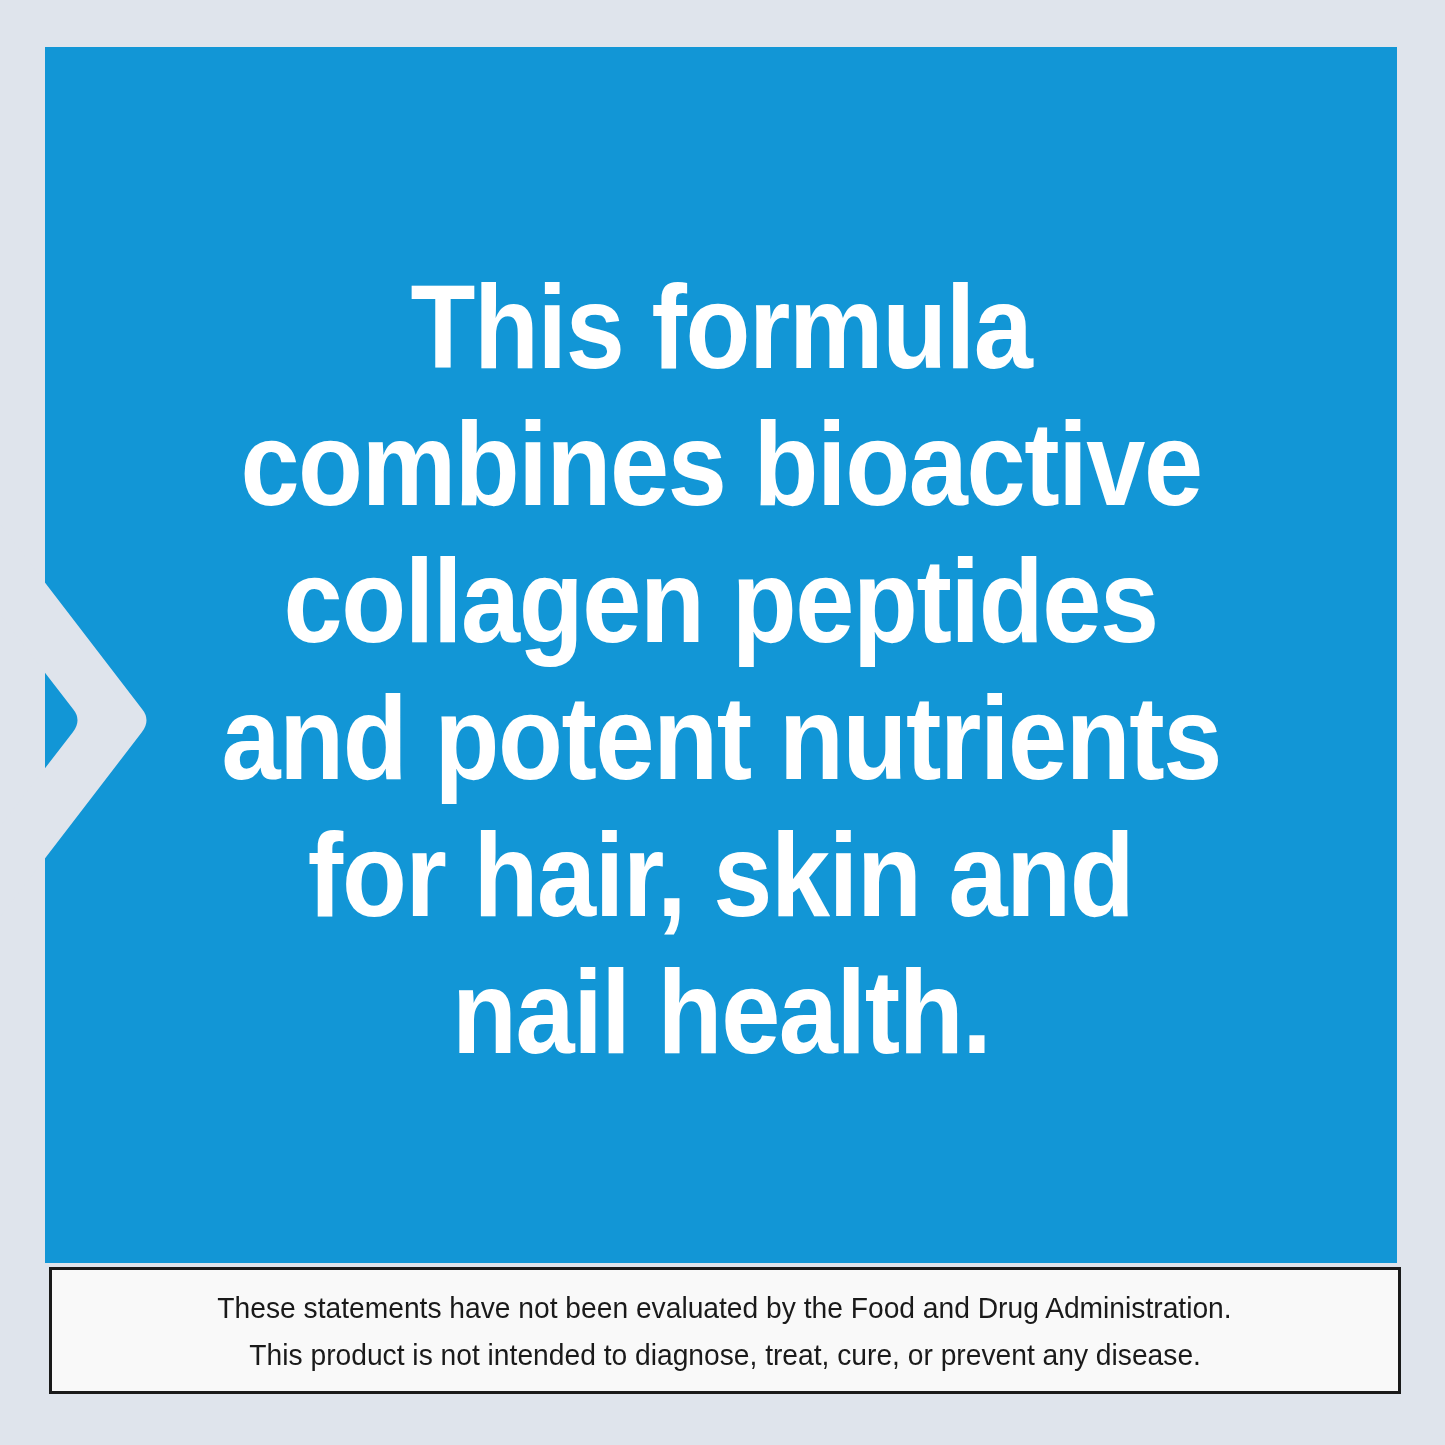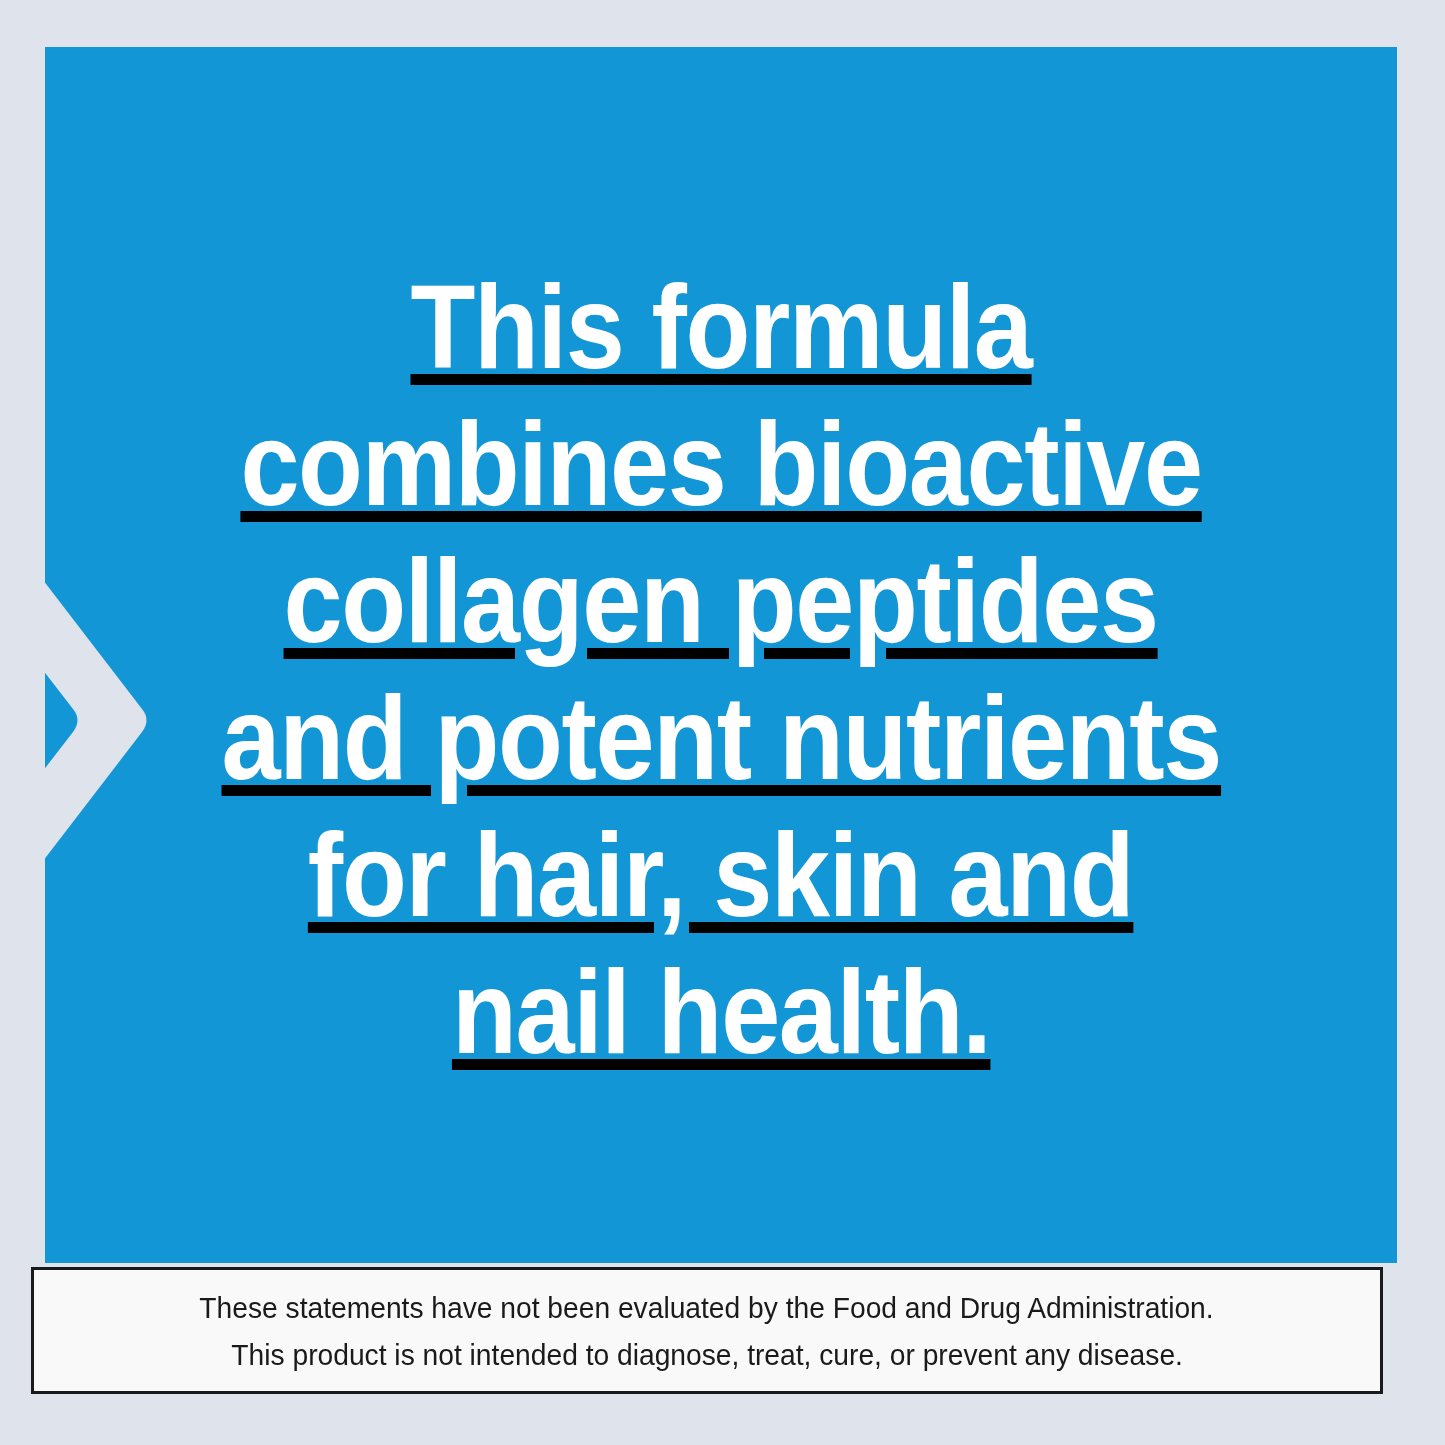--- a/index.html
+++ b/index.html
@@ -55,39 +55,38 @@
     top: 47px;
     width: 1352px;
     height: 1048px;
     display: flex;
     flex-direction: column;
     align-items: center;
     justify-content: flex-start;
     padding-top: 212px;
     box-sizing: border-box;
     pointer-events: none;
-    text-decoration: underline;
   }
   .headline-line {
     color: #ffffff;
     font-family: "Liberation Sans Narrow", "Liberation Sans", sans-serif;
     font-weight: bold;
     font-size: 118px;
     line-height: 137px;
     letter-spacing: -1.5px;
     text-align: center;
     white-space: nowrap;
     transform: scaleX(0.90);
     transform-origin: center center;
   }
 
   
   #disclaimer-box {
     position: absolute;
-    left: 31px;
+    left: 49px;
     top: 1267px;
     width: 1352px;
     height: 127px;
     box-sizing: border-box;
     background: #f9f9f9;
     border: 3px solid #1a1a1a;
     display: flex;
     flex-direction: column;
     align-items: center;
     justify-content: center;

